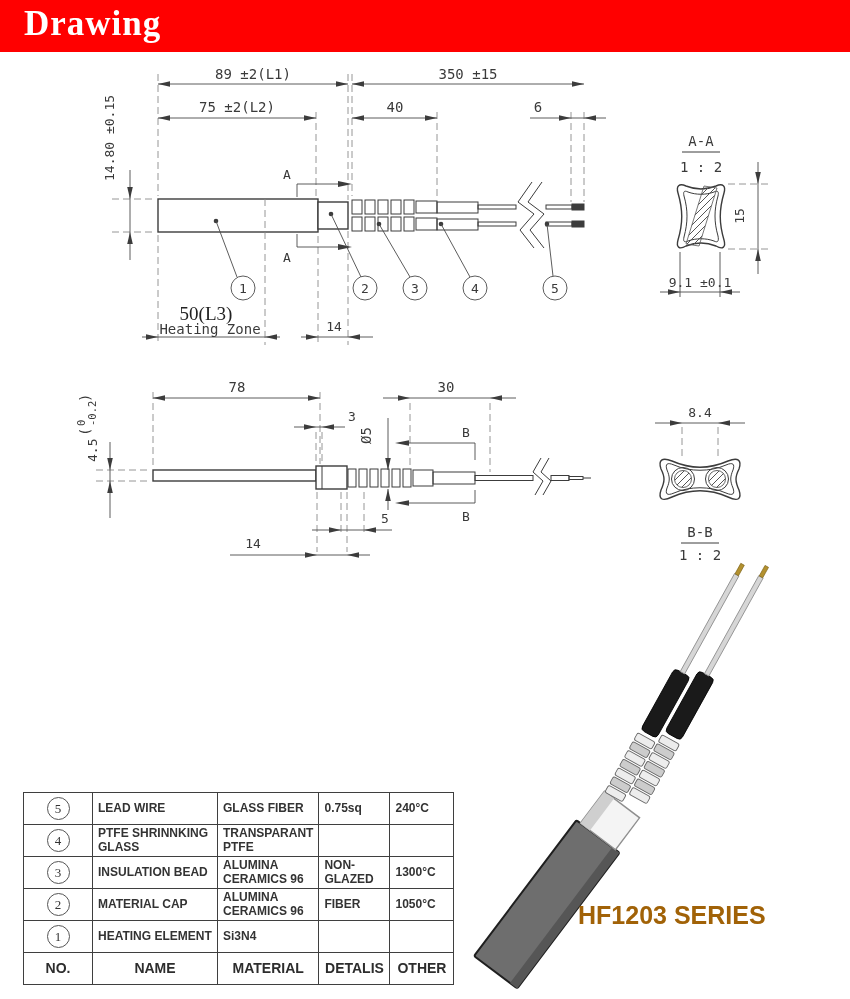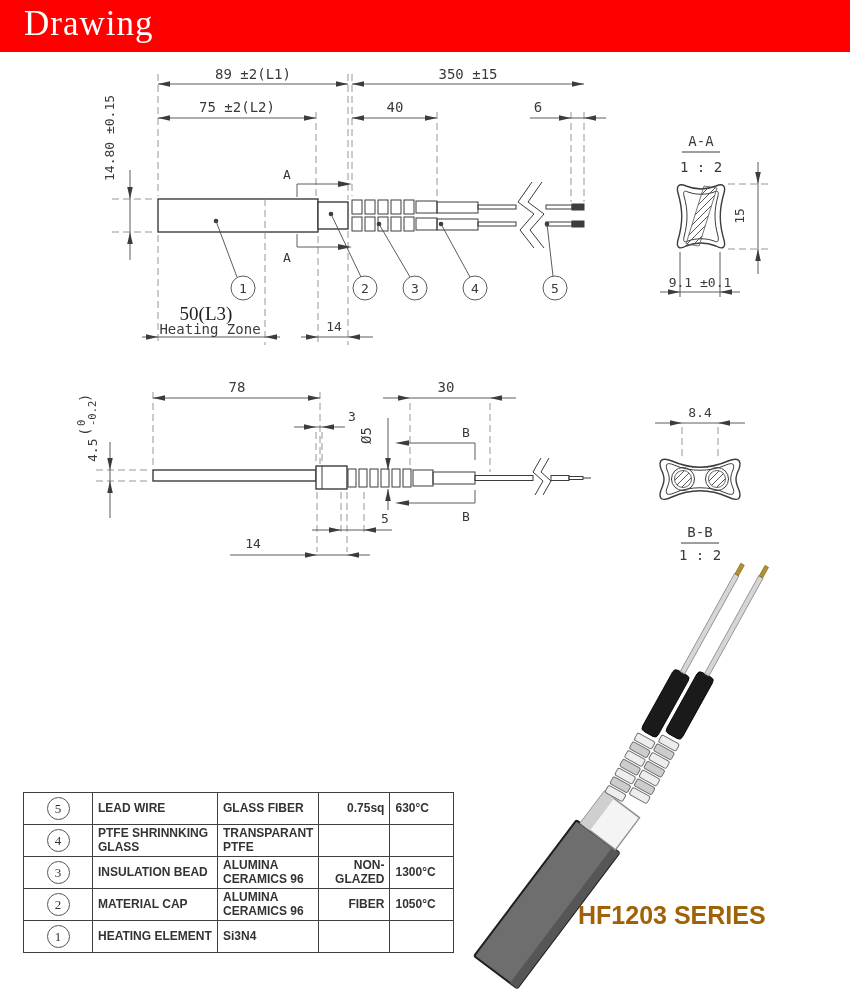--- a/index.html
+++ b/index.html
@@ -1,42 +1,42 @@
 <!DOCTYPE html>
 <html><head>
 <meta charset="utf-8">
 <style>
   html,body{margin:0;padding:0;}
   body{width:850px;height:999px;background:#ffffff;position:relative;overflow:hidden;
        font-family:"Liberation Sans",sans-serif;}
   
   .banner{position:absolute;left:0;top:0;width:850px;height:52px;background:#ff0000;}
   .banner .title{position:absolute;left:24px;top:4px;color:#ffffff;
-       font-family:"Liberation Serif",serif;font-weight:normal;font-size:35px;letter-spacing:1px;}
+       font-family:"Liberation Serif",serif;font-weight:bold;font-size:35px;letter-spacing:1px;}
   
   svg{position:absolute;left:0;top:0;}
   .ln{stroke:#3c3c3c;stroke-width:1.4;fill:none;}
   .tn{stroke:#3c3c3c;stroke-width:1;fill:none;}
   .dim{stroke:#4a4a4a;stroke-width:0.9;fill:none;}
   .dash{stroke:#8a8a8a;stroke-width:0.9;fill:none;stroke-dasharray:7 4;}
   .arr{fill:#3c3c3c;stroke:none;}
   .dot{fill:#3c3c3c;}
   .dtx{font-family:"DejaVu Sans Mono",monospace;font-size:14px;fill:#3a3a3a;}
   .dtx13{font-family:"DejaVu Sans Mono",monospace;font-size:13px;fill:#3a3a3a;}
   .stx{font-family:"Liberation Serif",serif;font-size:19px;fill:#222;}
   .mid{text-anchor:middle;}
   .wh{fill:#ffffff;}
   
   .parts{position:absolute;left:23px;top:792px;border-collapse:collapse;table-layout:fixed;}
   .parts td{border:1.6px solid #3f3f3f;height:29px;padding:1px 5px;vertical-align:middle;
        font-size:12px;font-weight:600;color:#333;line-height:1.1;}
   .parts .cno{width:58px;text-align:center;}
   .parts .cname{width:114px;}
   .parts .cmat{width:90px;}
-  .parts .cdet{width:60px;text-align:right;}
+  .parts .cdet{width:60px;}
   .parts .coth{width:53px;}
   .parts .hdr td{font-size:14px;font-weight:700;text-align:center;color:#2d2d2d;}
   .cnum{display:inline-block;width:21px;height:21px;border:1px solid #555;border-radius:50%;
        font-family:"Liberation Serif",serif;font-weight:400;font-size:13px;line-height:21px;
        text-align:center;color:#333;}
   
   .series{position:absolute;left:578px;top:901px;font-size:25px;font-weight:600;color:#a16207;}
 </style>
 </head>
 <body>
@@ -343,21 +343,21 @@
   </g>
 </svg>
 
 <table class="parts">
   <tbody>
       <tr>
     <td class="cno"><span class="cnum">5</span></td>
     <td class="cname">LEAD WIRE</td>
     <td class="cmat">GLASS FIBER</td>
     <td class="cdet">0.75sq</td>
-    <td class="coth">630°C</td>
+    <td class="coth">240°C</td>
   </tr>
   <tr>
     <td class="cno"><span class="cnum">4</span></td>
     <td class="cname">PTFE SHRINNKING GLASS</td>
     <td class="cmat">TRANSPARANT PTFE</td>
     <td class="cdet"></td>
     <td class="coth"></td>
   </tr>
   <tr>
     <td class="cno"><span class="cnum">3</span></td>
@@ -373,16 +373,23 @@
     <td class="cdet">FIBER</td>
     <td class="coth">1050°C</td>
   </tr>
   <tr>
     <td class="cno"><span class="cnum">1</span></td>
     <td class="cname">HEATING ELEMENT</td>
     <td class="cmat">Si3N4</td>
     <td class="cdet"></td>
     <td class="coth"></td>
   </tr>
+  <tr class="hdr">
+    <td class="cno">NO.</td>
+    <td class="cname">NAME</td>
+    <td class="cmat">MATERIAL</td>
+    <td class="cdet">DETALIS</td>
+    <td class="coth">OTHER</td>
+  </tr>
 </tbody>
   </table>
 
 <div class="series">HF1203 SERIES</div>
 
 </body></html>

